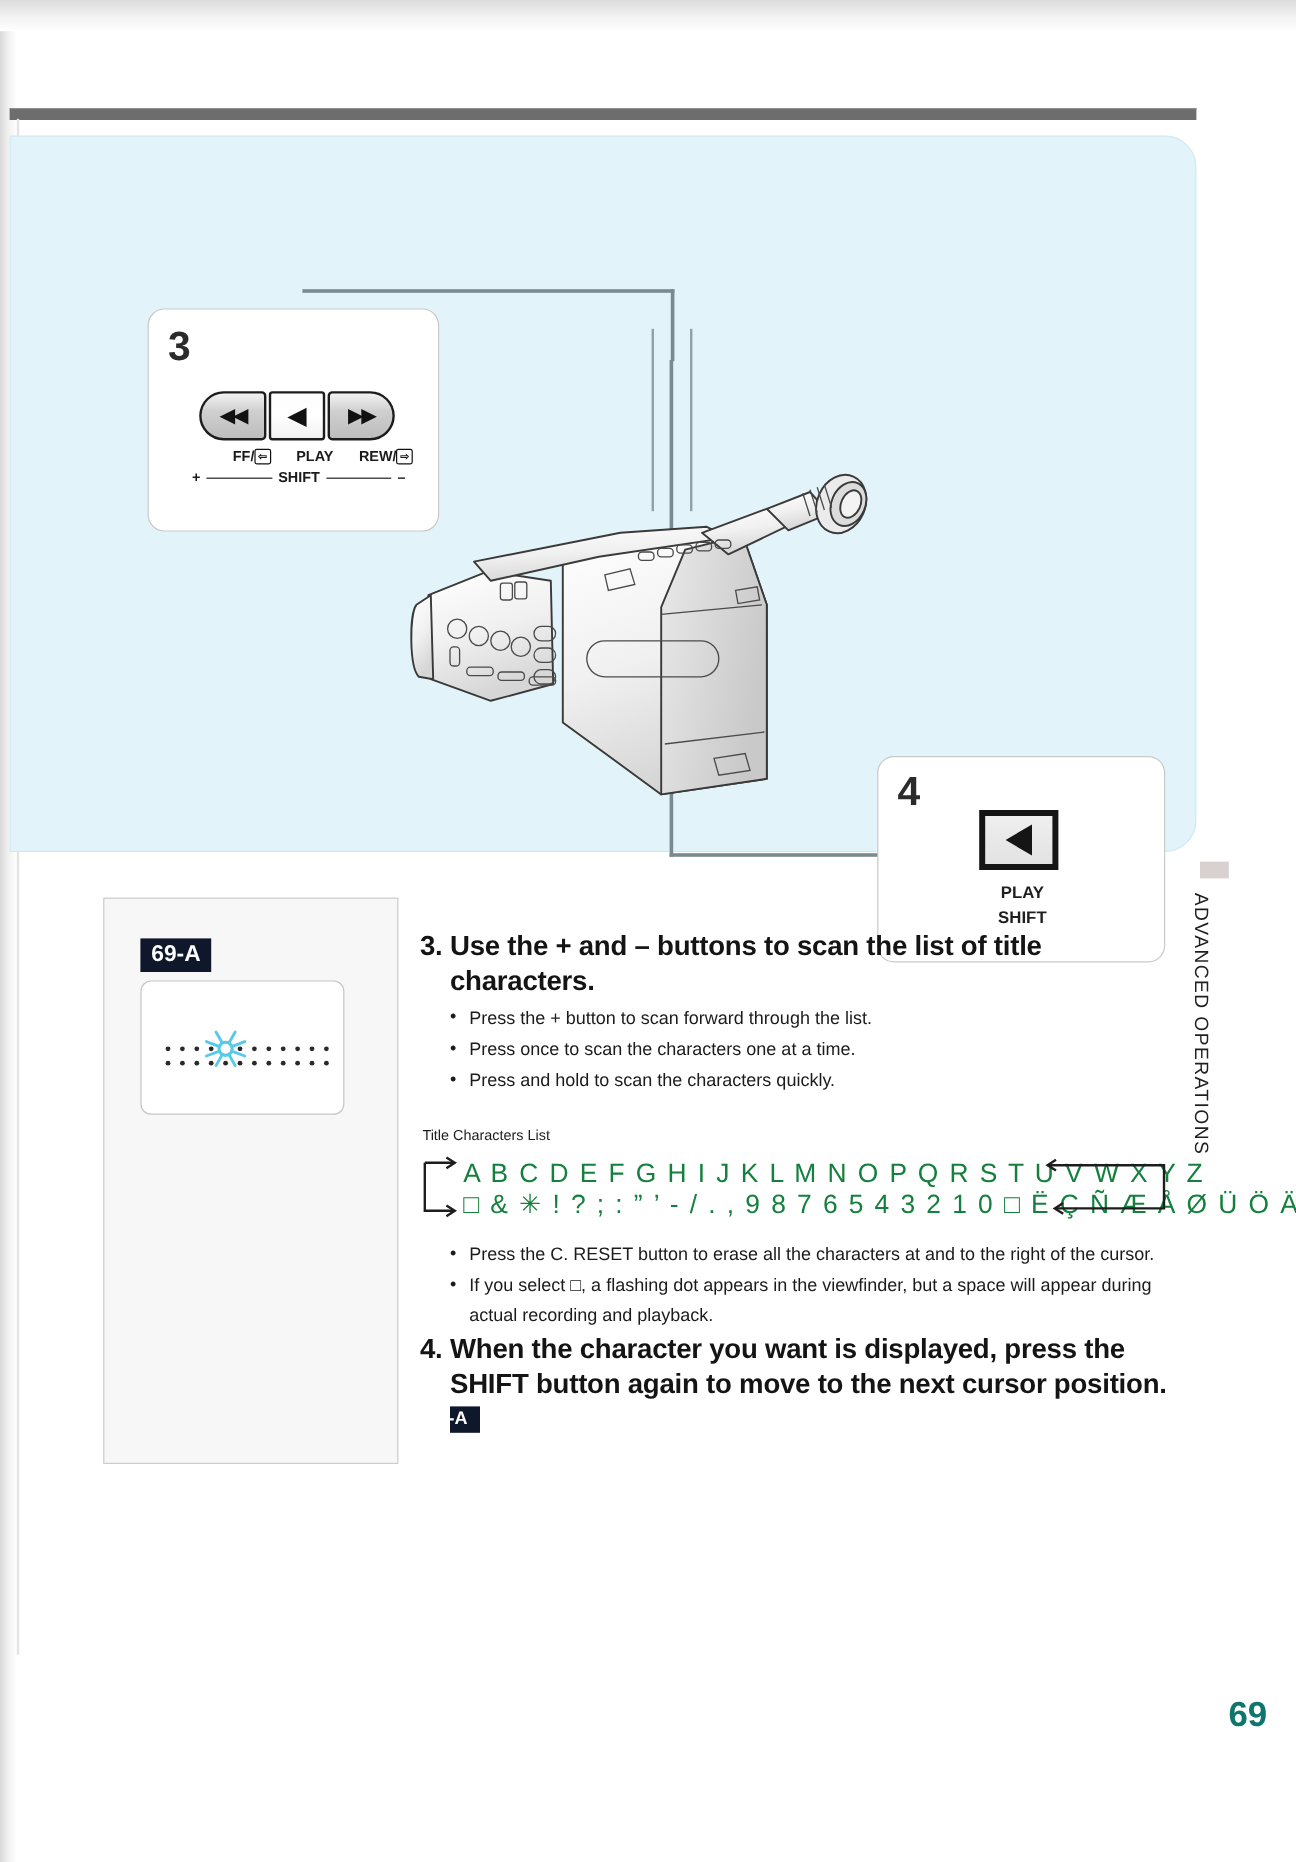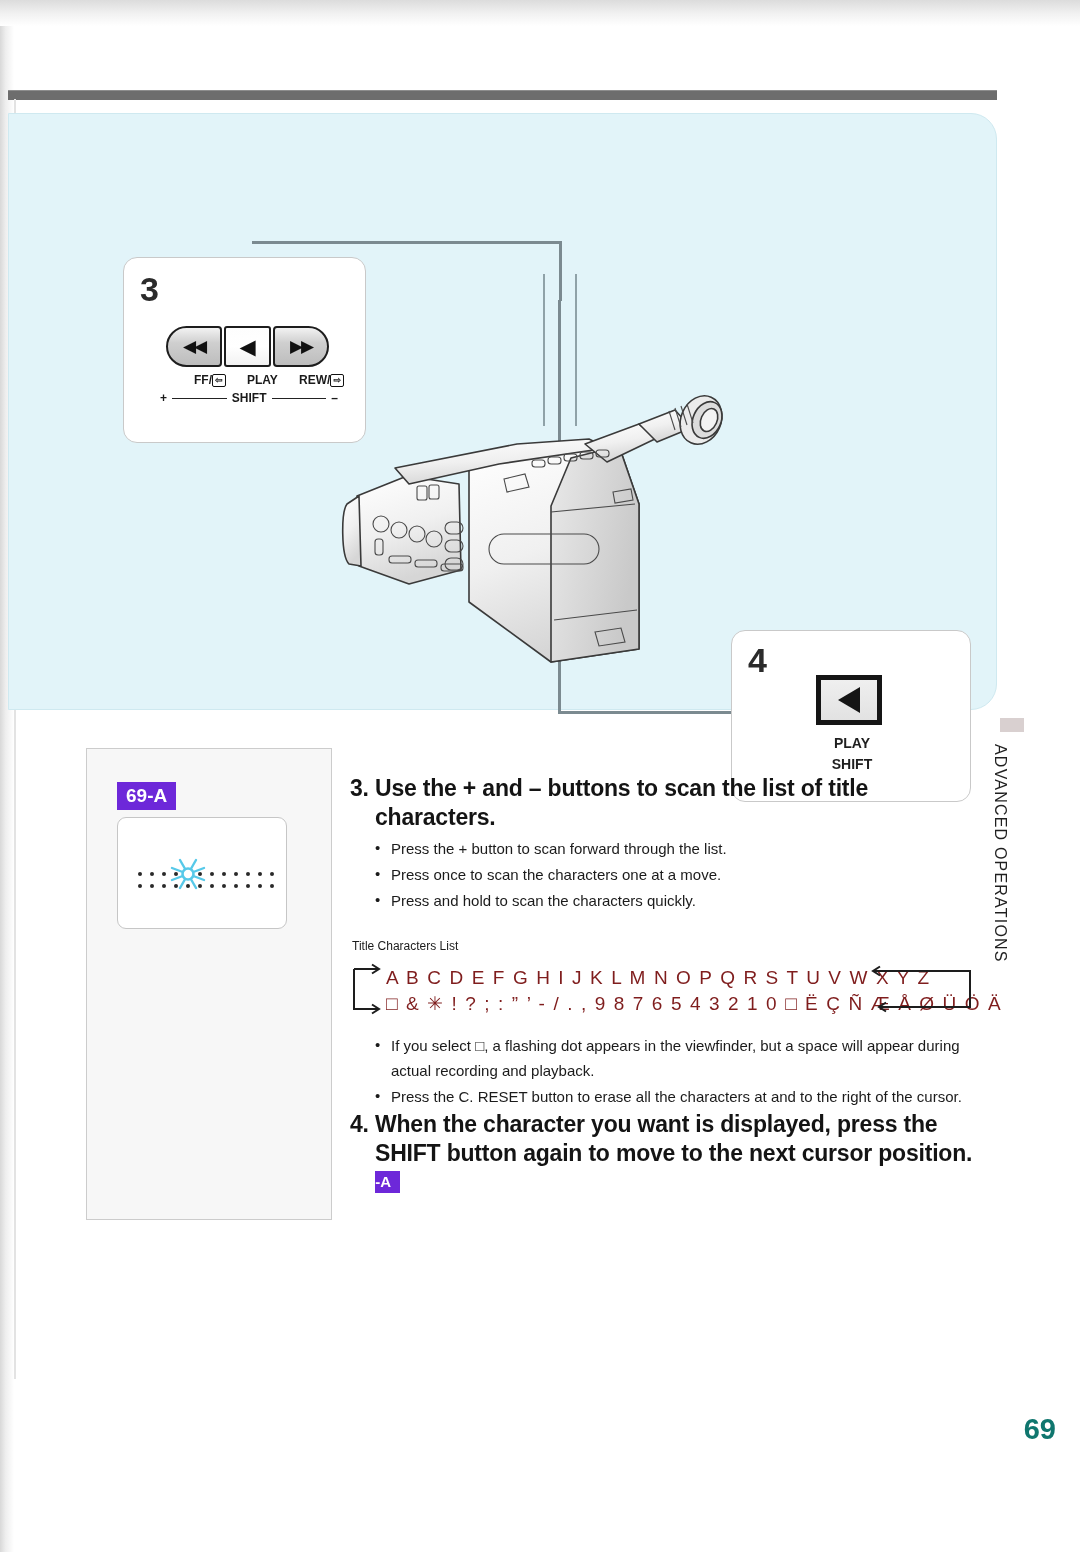--- a/index.html
+++ b/index.html
@@ -187,28 +187,27 @@
   .sidebar {
     position: absolute;
     left: 86px; top: 748px;
     width: 246px; height: 472px;
     background: #f7f7f7;
     border: 1px solid #cccccc;
     box-sizing: border-box;
   }
   .badge {
     display: inline-block;
-    background: #6d28d9;
+    background: #0f172a;
     color: #ffffff;
     font-size: 19px;
     font-weight: bold;
     line-height: 26px;
     padding: 1px 9px 1px 9px;
     letter-spacing: 0px;
-    text-align: center;
   }
   .badge-sm {
     font-size: 15px;
     line-height: 20px;
     padding: 1px 7px;
     position: relative;
     top: -3px;
   }
   .sidebar-badge { position: absolute; left: 30px; top: 33px; }
 
@@ -262,23 +261,23 @@
     font-size: 12px;
     color: #1b1b1b;
   }
   .charlist-wrap {
     position: relative;
     margin-top: 12px;
     height: 56px;
   }
   .charline {
     position: absolute;
-    font-size: 19px;
+    font-size: 22px;
     line-height: 26px;
-    color: #7f1d1d;
+    color: #15803d;
     letter-spacing: 1.6px;
     white-space: nowrap;
   }
   .charline-1 { left: 36px; top: 0px; }
   .charline-2 { left: 36px; top: 26px; }
   .arrow-svg { position: absolute; left: 0; top: -2px; }
   .step4 { margin-top: 26px; }
 
   .vertical-tab {
     position: absolute;
@@ -476,21 +475,21 @@
 
 <div class="main-col">
 
   <h2 class="step">
     <span>3.</span>
     <span>Use the + and – buttons to scan the list of title characters.</span>
   </h2>
 
   <ul class="bullets">
     <li>Press the + button to scan forward through the list.</li>
-    <li>Press once to scan the characters one at a move.</li>
+    <li>Press once to scan the characters one at a time.</li>
     <li>Press and hold to scan the characters quickly.</li>
   </ul>
 
   <div class="tcl-title">Title Characters List</div>
 
   <div class="charlist-wrap">
     <svg class="arrow-svg" width="36" height="58" viewBox="0 0 36 58">
       <g stroke="#1d1d1d" stroke-width="2" fill="none">
         <path d="M4 6 L4 46 L28 46"></path>
         <path d="M4 6 L28 6"></path>
@@ -505,22 +504,22 @@
     <svg style="position:absolute; left:516px; top:-2px;" width="114" height="58" viewBox="0 0 114 58">
       <g stroke="#1d1d1d" stroke-width="2" fill="none">
         <path d="M8 8 L104 8 L104 44 L14 44"></path>
         <path d="M14 3.5 L7 8 L14 12.5"></path>
         <path d="M20 39.5 L13 44 L20 48.5"></path>
       </g>
     </svg>
   </div>
 
   <ul class="bullets" style="margin-top:12px;">
+    <li>Press the C. RESET button to erase all the characters at and to the right of the cursor.</li>
     <li>If you select □, a flashing dot appears in the viewfinder, but a space will appear during actual recording and playback.</li>
-    <li>Press the C. RESET button to erase all the characters at and to the right of the cursor.</li>
   </ul>
 
   <h2 class="step step4">
     <span>4.</span>
     <span>When the character you want is displayed, press the SHIFT button again to move to the next cursor position.</span>
     <span class="badge badge-sm">69-A</span>
   </h2>
 </div>
 
 <div class="vertical-tab"></div>

